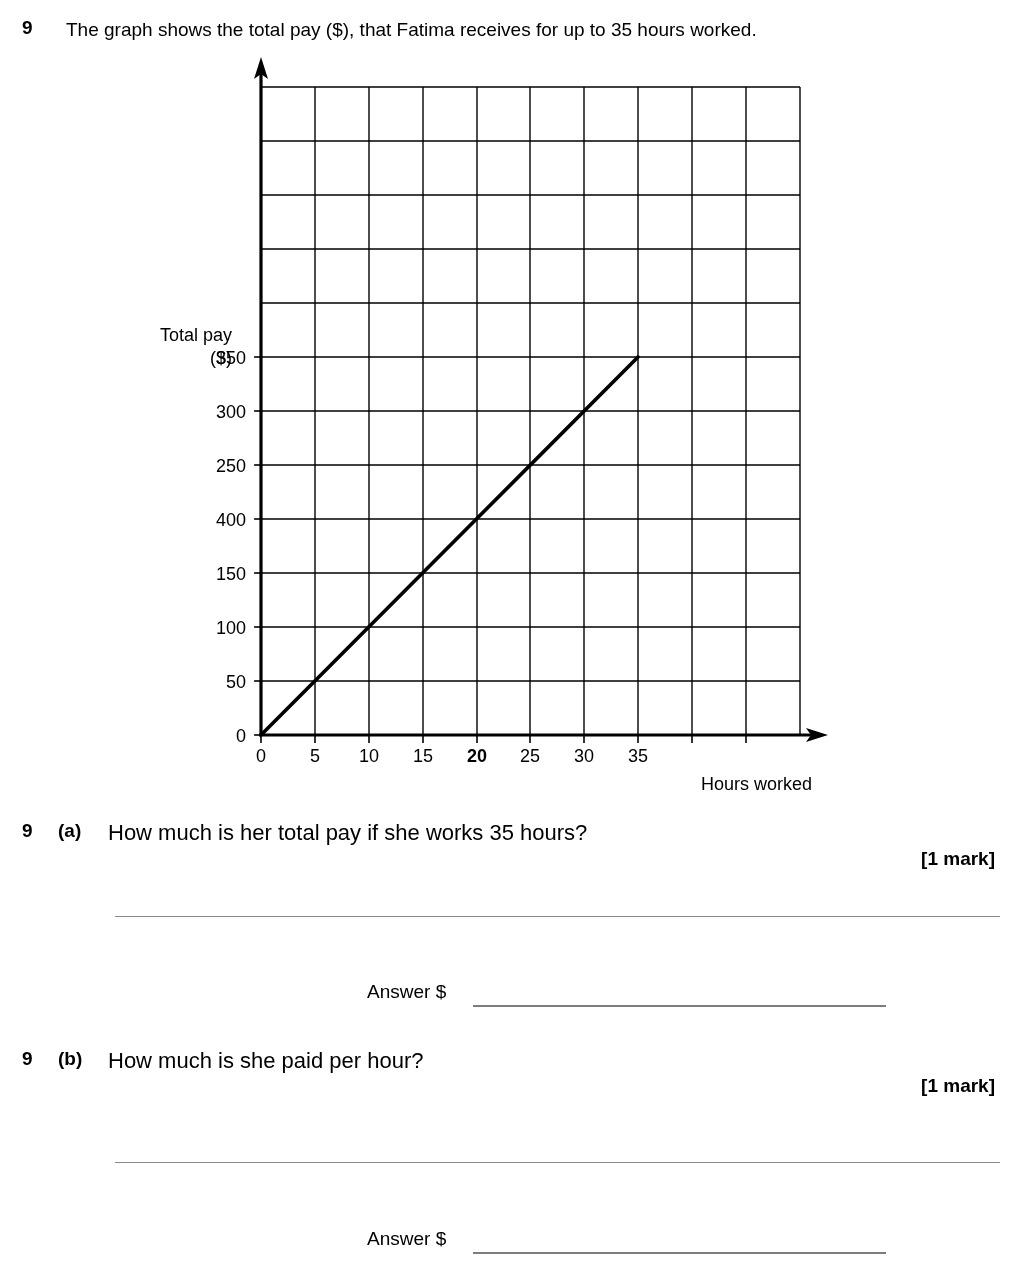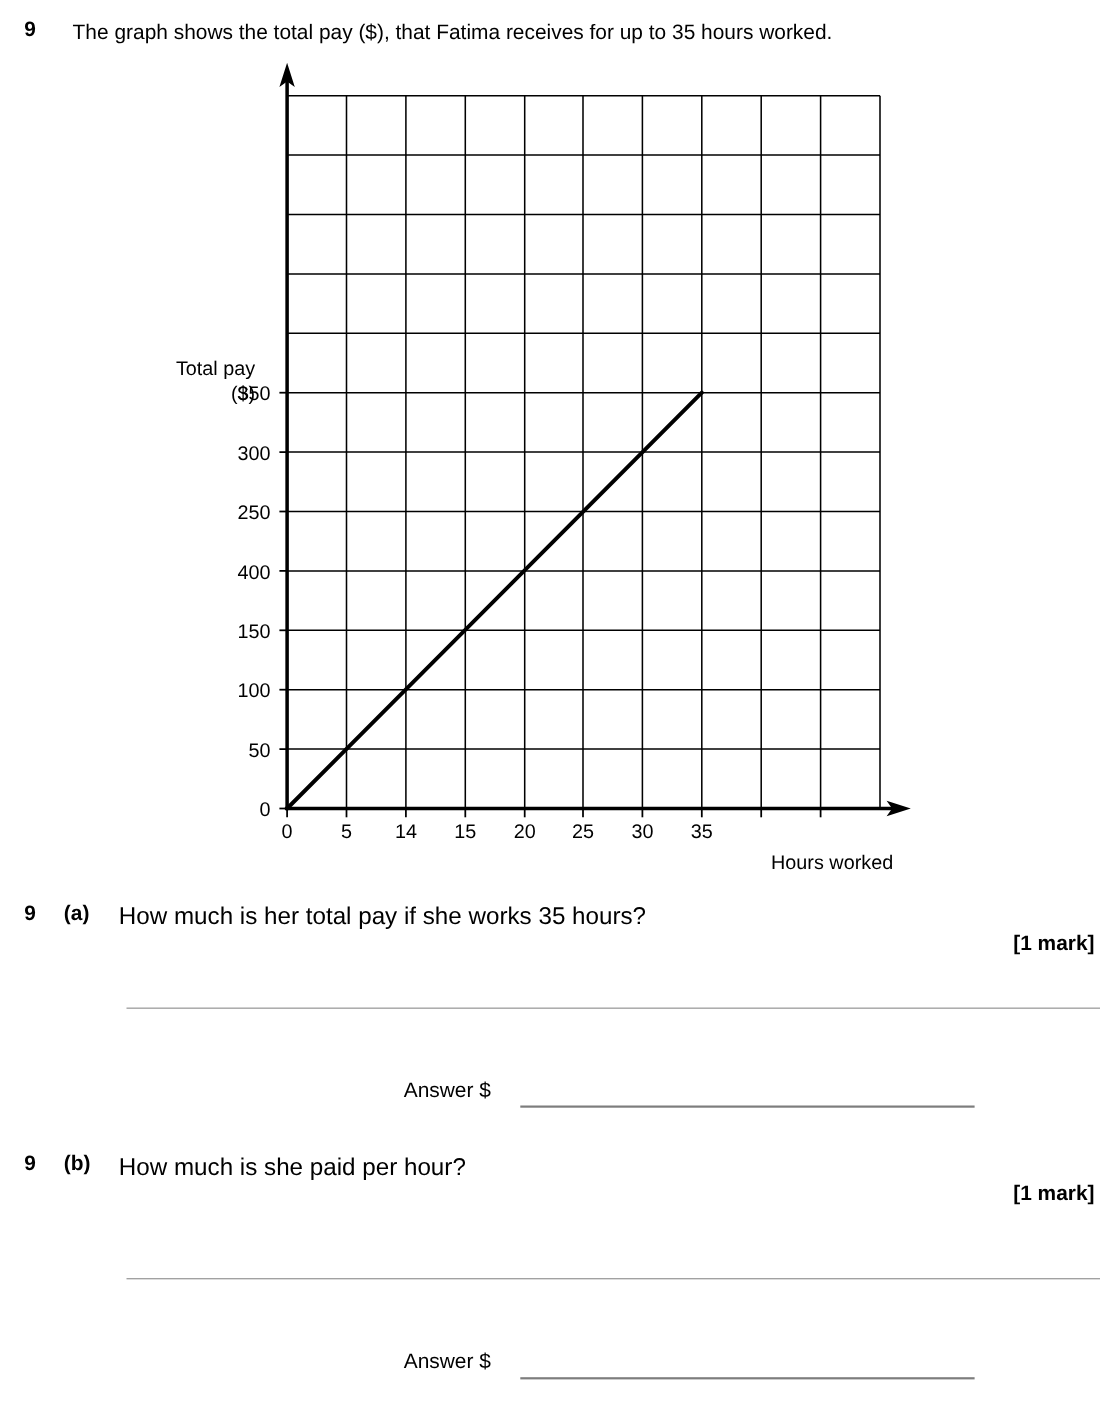--- a/index.html
+++ b/index.html
@@ -233,23 +233,23 @@
   <div class="tick-label ytick" style="left:200px; top:348px;">300</div>
   <div class="tick-label ytick" style="left:200px; top:402px;">250</div>
   <div class="tick-label ytick" style="left:200px; top:456px;">400</div>
   <div class="tick-label ytick" style="left:200px; top:510px;">150</div>
   <div class="tick-label ytick" style="left:200px; top:564px;">100</div>
   <div class="tick-label ytick" style="left:200px; top:618px;">50</div>
   <div class="tick-label ytick" style="left:200px; top:672px;">0</div>
 
   <div class="tick-label xtick" style="left:244px; top:692px;">0</div>
   <div class="tick-label xtick" style="left:298px; top:692px;">5</div>
-  <div class="tick-label xtick" style="left:352px; top:692px;">14</div>
+  <div class="tick-label xtick" style="left:352px; top:692px;">10</div>
   <div class="tick-label xtick" style="left:406px; top:692px;">15</div>
-  <div class="tick-label xtick" style="left:460px; top:692px;">20</div>
+  <div class="tick-label xtick" style="left:460px; top:692px;font-weight:bold;">20</div>
   <div class="tick-label xtick" style="left:513px; top:692px;">25</div>
   <div class="tick-label xtick" style="left:567px; top:692px;">30</div>
   <div class="tick-label xtick" style="left:621px; top:692px;">35</div>
 </div>
 
 <div id="a-num" class="sub-num">9</div>
 <div id="a-letter" class="sub-letter">(a)</div>
 <div id="a-text" class="sub-text">How much is her total pay if she works 35 hours?</div>
 <div id="a-marks" class="marks">[1 mark]</div>
 <div id="a-work" class="work-rule"></div>

